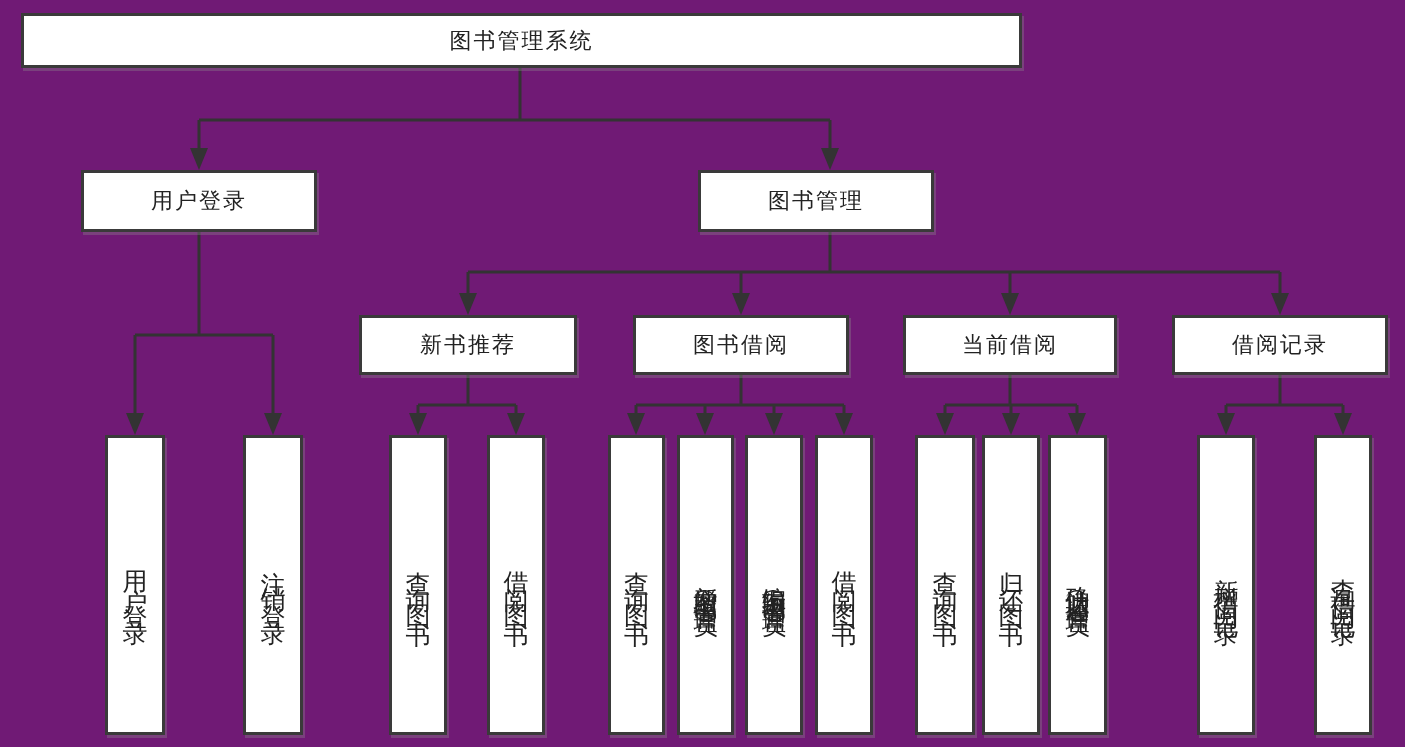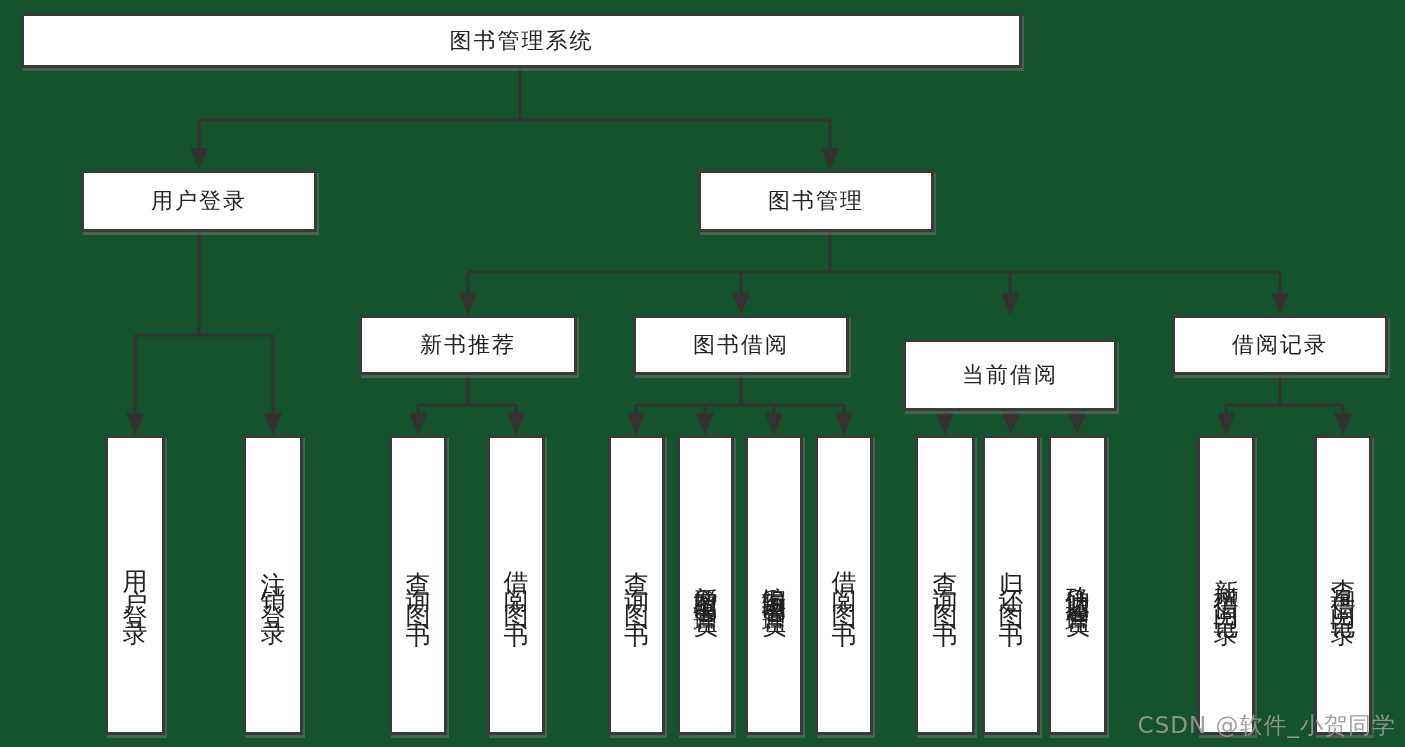--- a/index.html
+++ b/index.html
@@ -1,20 +1,20 @@
 <!DOCTYPE html>
 <html><head>
 <meta charset="utf-8">
 <style>
   html, body { margin: 0; padding: 0; background: #ffffff; }
   .canvas {
     position: relative;
     width: 1405px;
     height: 747px;
-    background: #14532d;
+    background: #701a75;
     font-family: "DejaVu Sans", sans-serif;
     overflow: hidden;
   }
   svg.connectors {
     position: absolute;
     left: 0; top: 0;
     width: 1405px; height: 747px;
     z-index: 1;
   }
   .box {
@@ -96,21 +96,21 @@
   <div class="box" style="left:698px; top:170px; width:236px; height:62px;">
     <span class="h-label">图书管理</span>
   </div>
 
   <div class="box" style="left:359px; top:315px; width:218px; height:60px;text-align:right;">
     <span class="h-label">新书推荐</span>
   </div>
   <div class="box" style="left:633px; top:315px; width:216px; height:60px;">
     <span class="h-label">图书借阅</span>
   </div>
-  <div class="box" style="left:903px; top:315px; width:214px; height:72px;margin-top:24px;">
+  <div class="box" style="left:903px; top:315px; width:214px; height:60px;">
     <span class="h-label">当前借阅</span>
   </div>
   <div class="box" style="left:1172px; top:315px; width:216px; height:60px;">
     <span class="h-label">借阅记录</span>
   </div>
 
   <div class="box leaf" style="left:105px; top:435px; width:60px; height:300px;">
     <span class="v-label sp-4">用户登录</span>
   </div>
   <div class="box leaf" style="left:243px; top:435px; width:60px; height:300px;">
@@ -147,15 +147,14 @@
     <span class="v-label sp-9">确认归还（管理员）</span>
   </div>
 
   <div class="box leaf" style="left:1197px; top:435px; width:58px; height:300px;">
     <span class="v-label sp-6">新增借阅记录</span>
   </div>
   <div class="box leaf" style="left:1314px; top:435px; width:58px; height:300px;">
     <span class="v-label sp-6">查询借阅记录</span>
   </div>
 
-  <div class="watermark">CSDN @软件_小贺同学</div>
 
 </div>
 
 </body></html>

